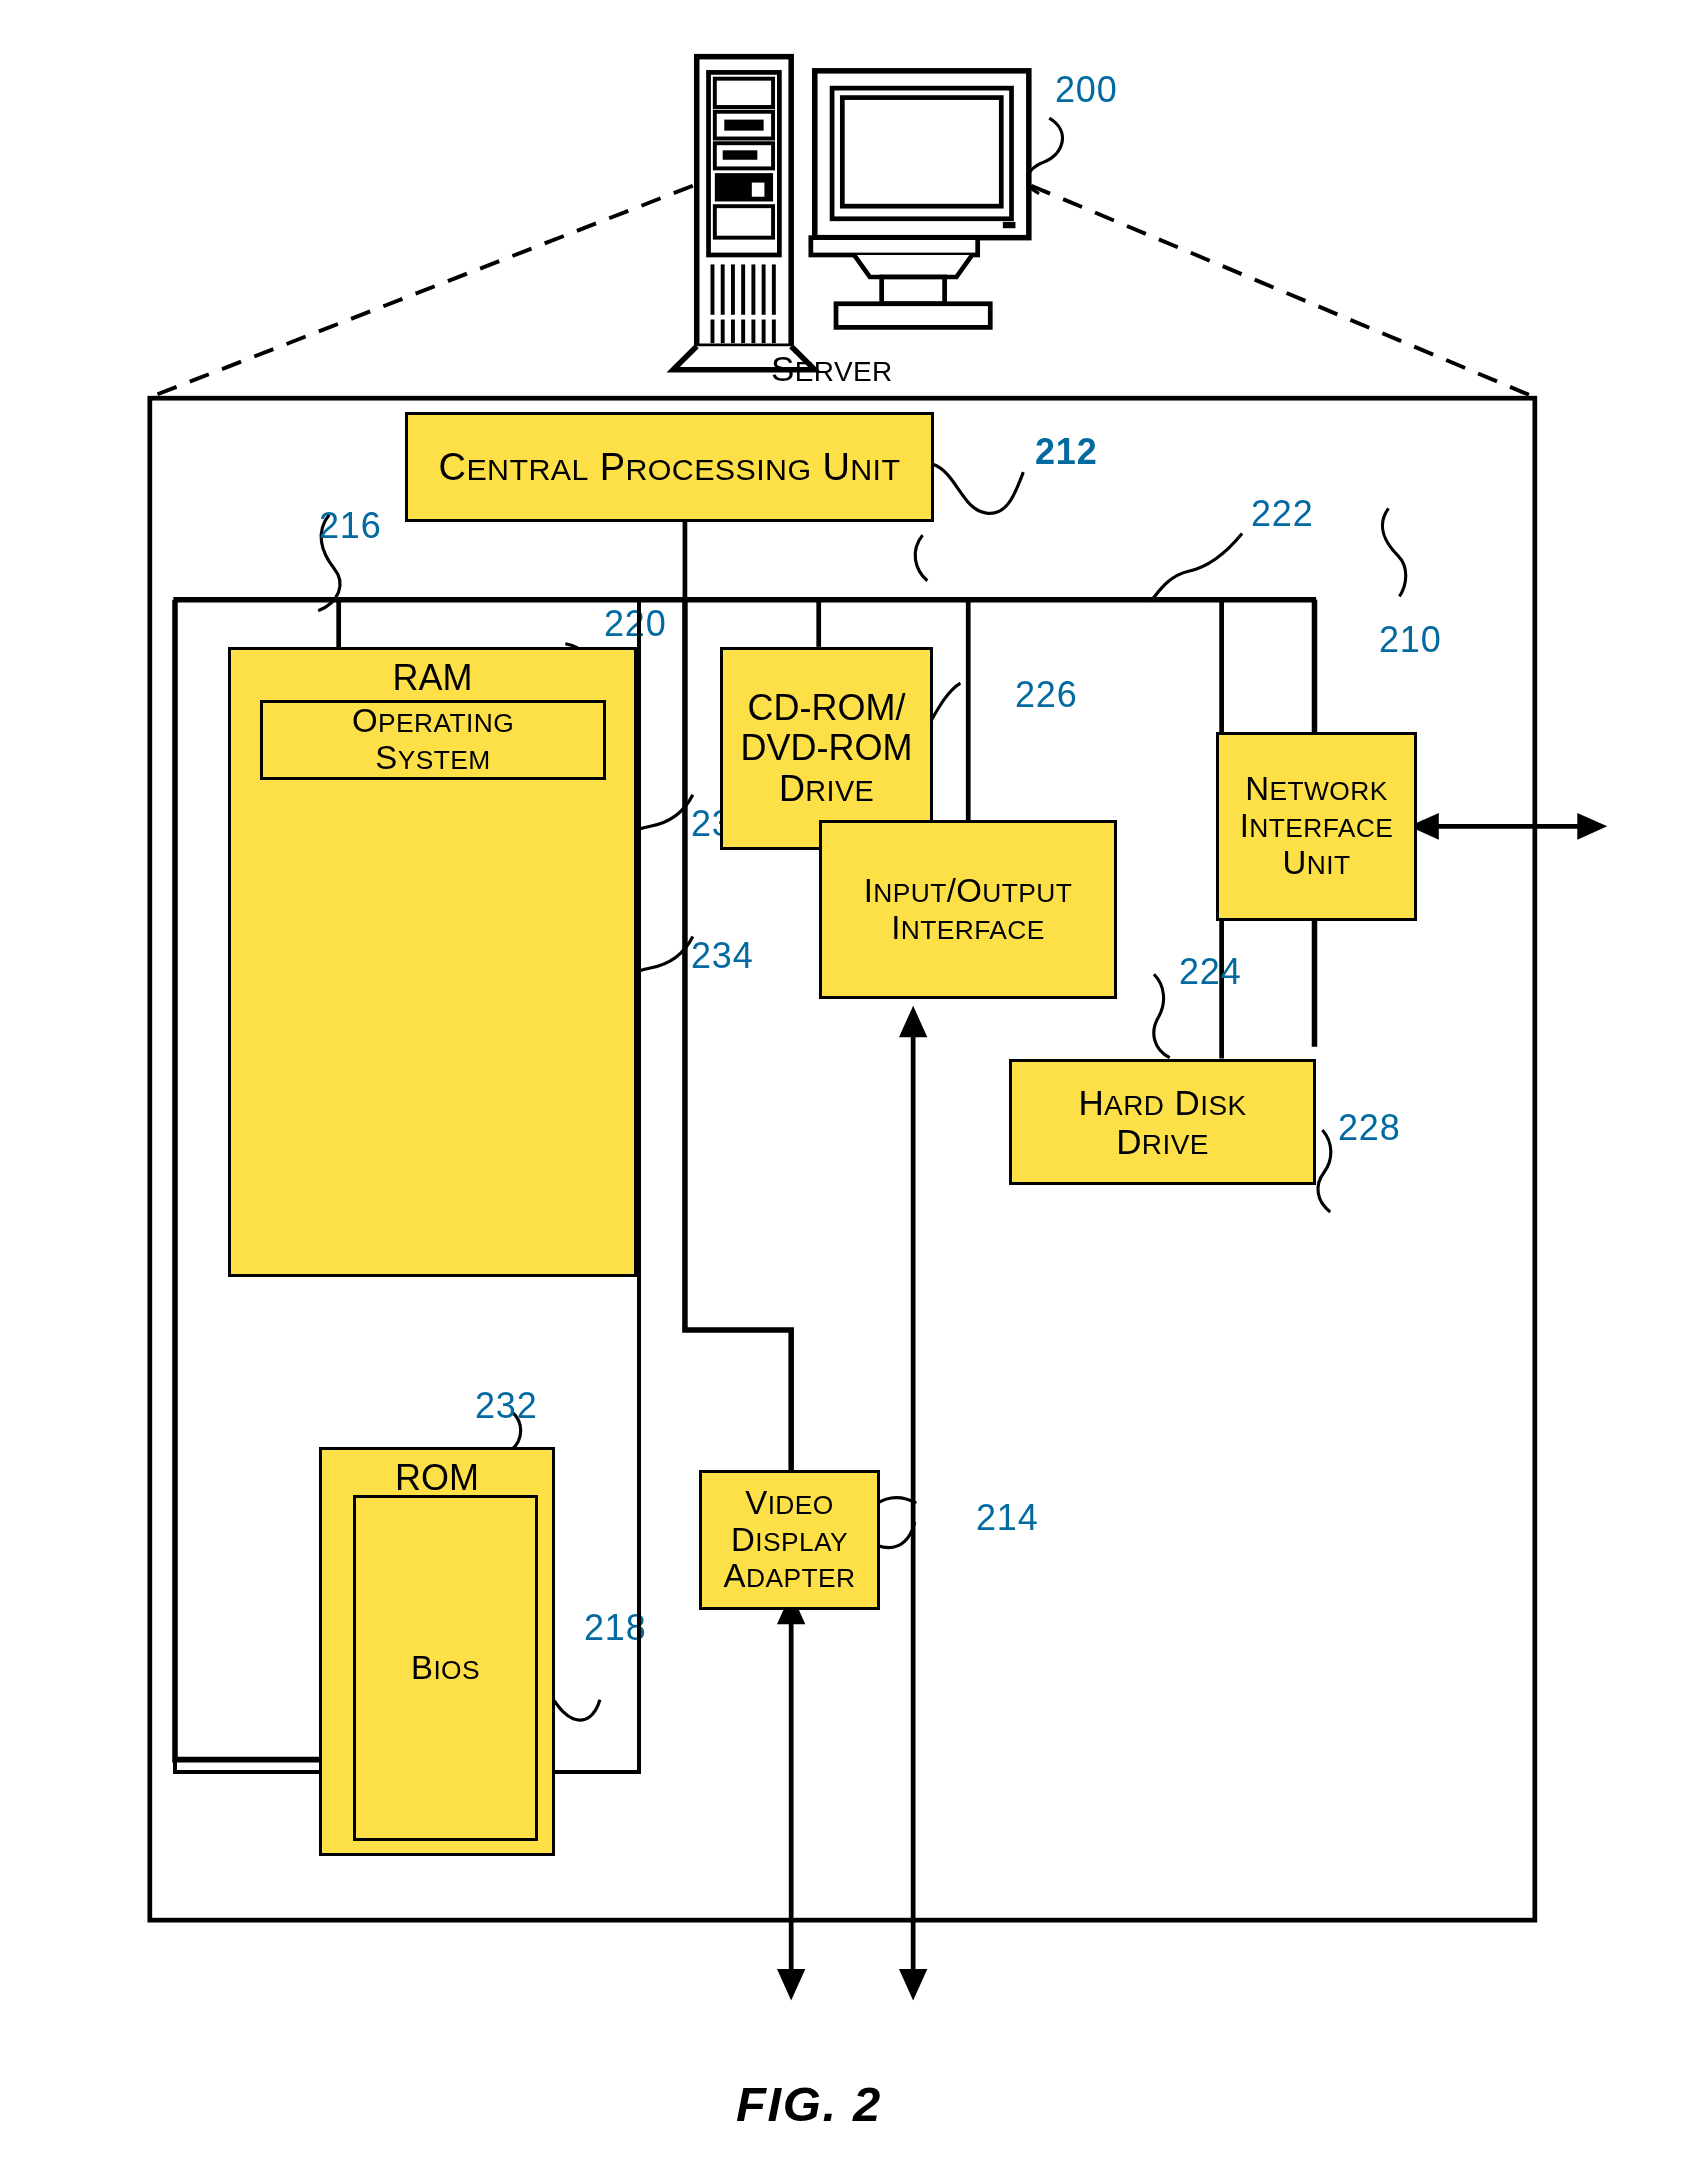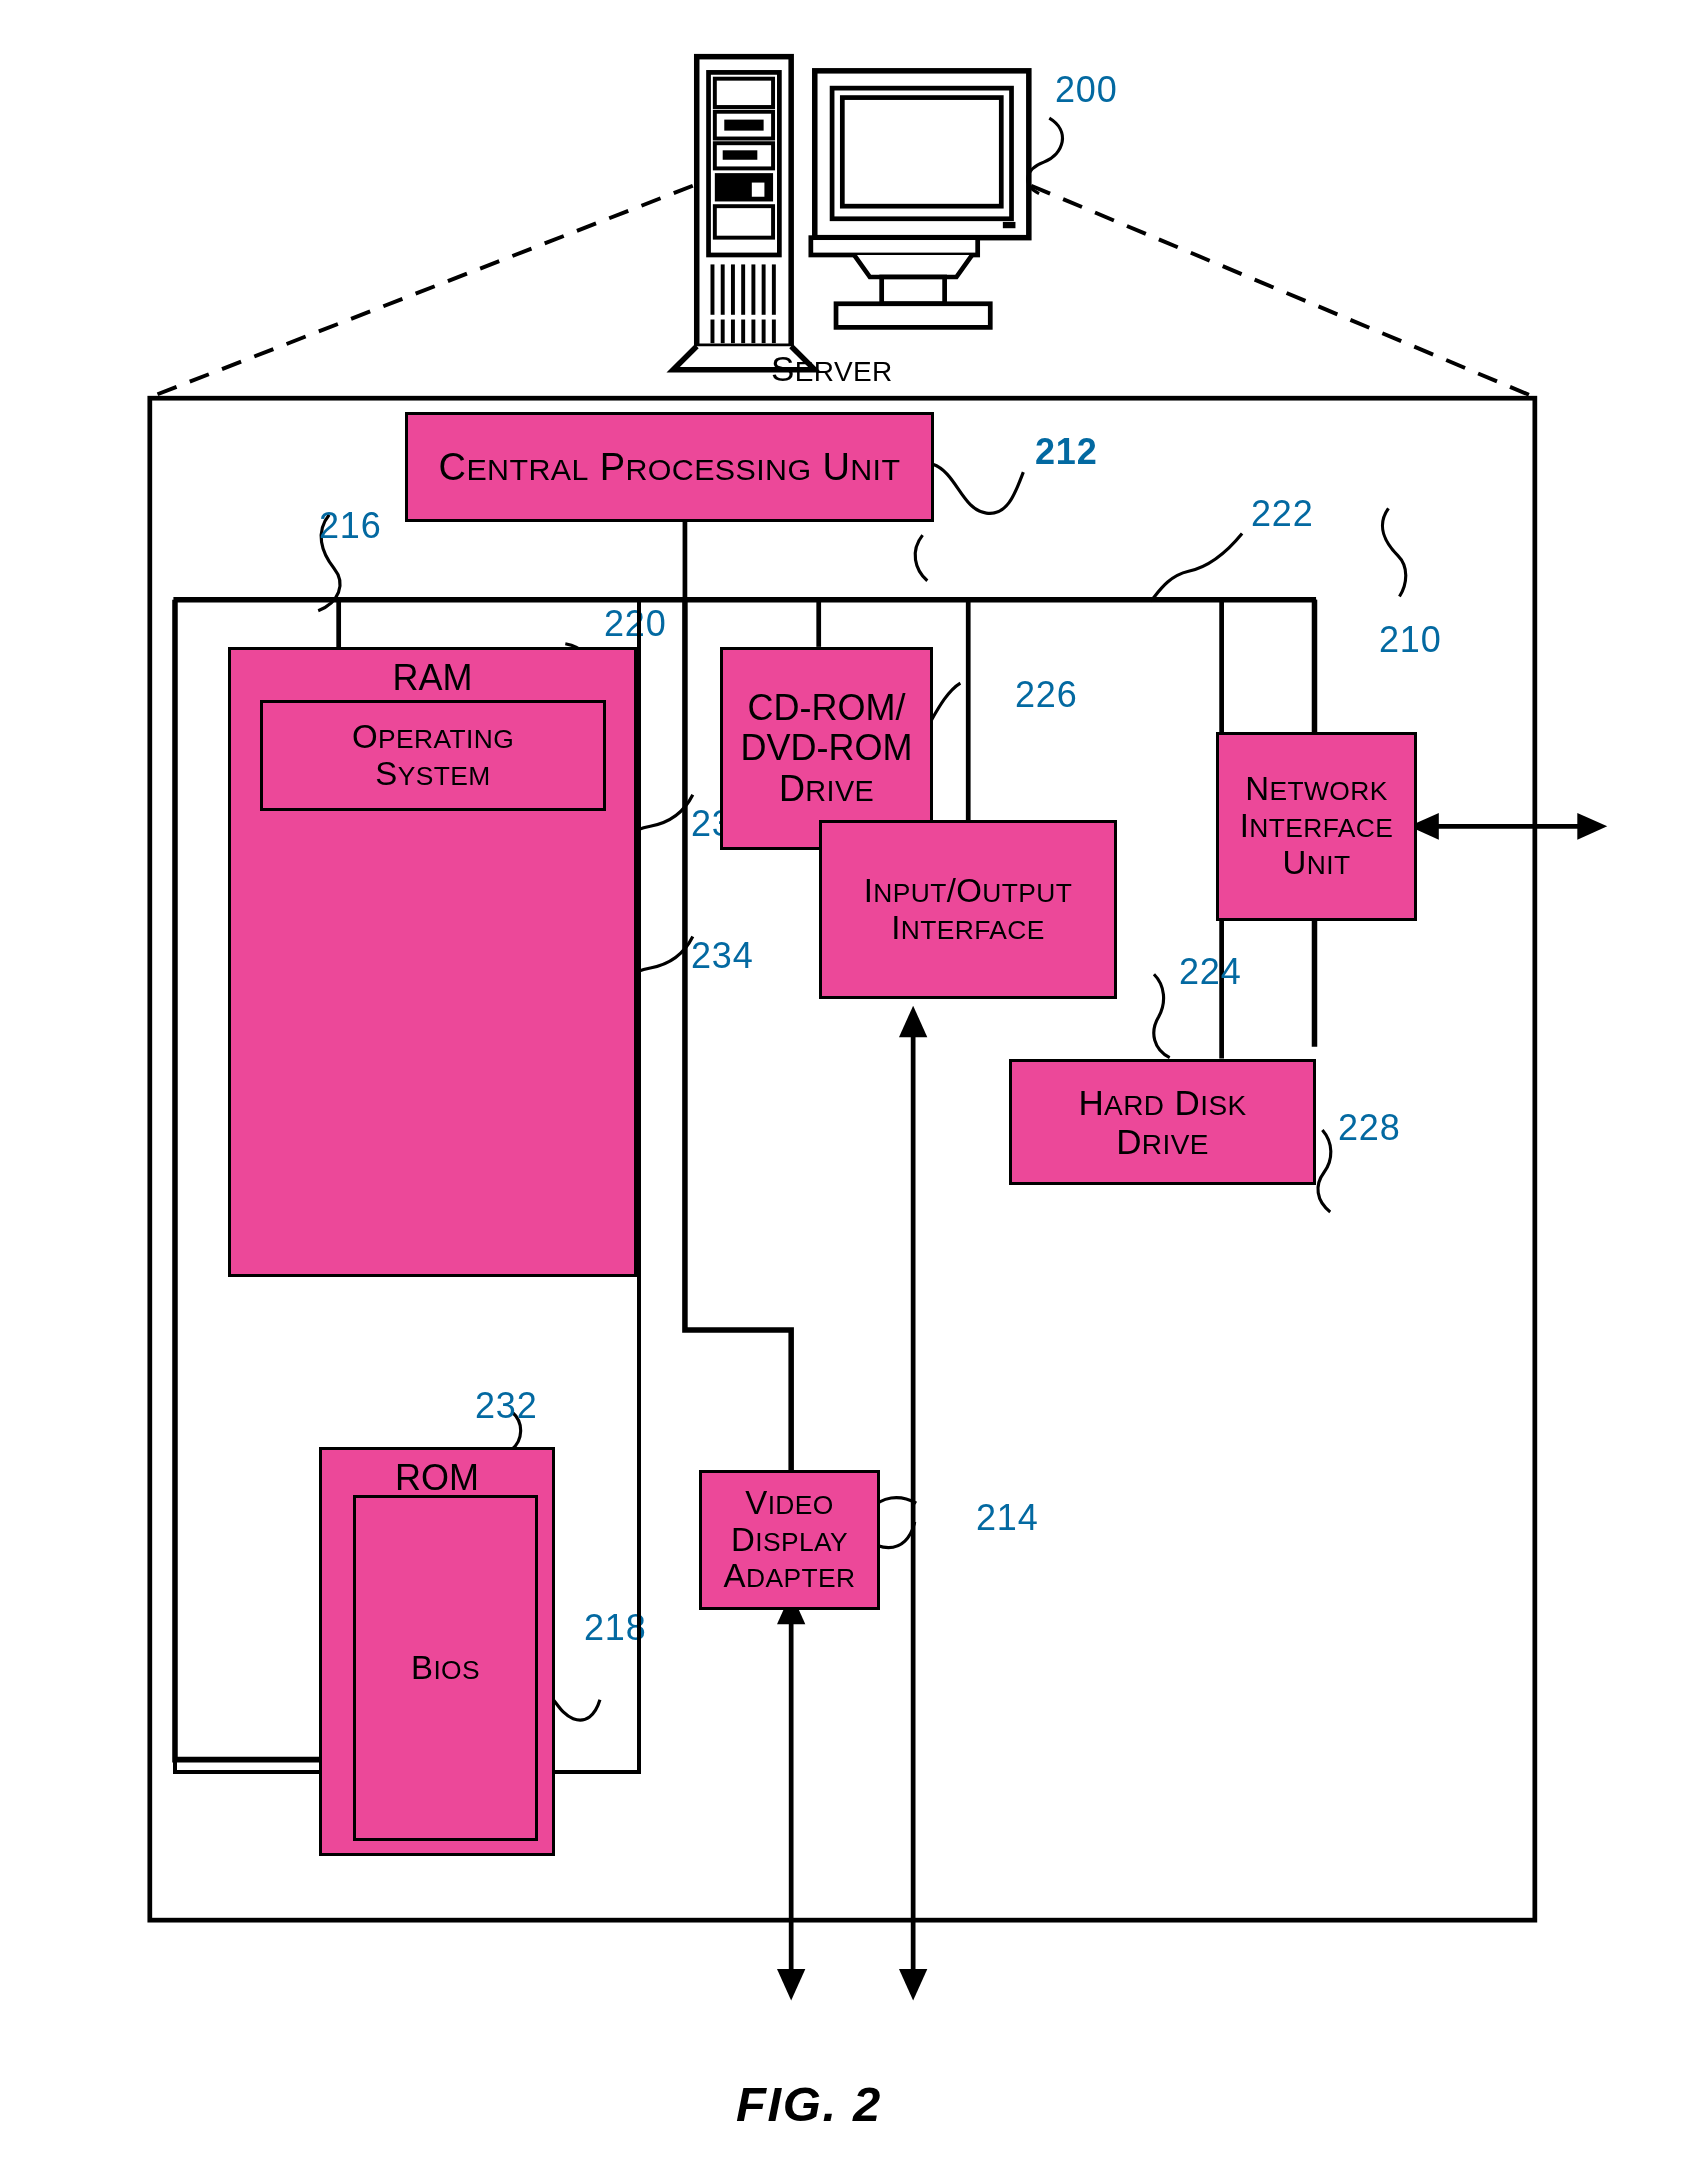--- a/index.html
+++ b/index.html
@@ -18,21 +18,21 @@
     position:absolute;
     left:0; top:0;
     width:1687px;
     height:2183px;
     pointer-events:none;
   }
   
   .box{
     position:absolute;
     border:3.9px solid #000;
-    background:#ec4899;
+    background:#fde047;
     box-sizing:border-box;
     display:flex;
     flex-direction:column;
     align-items:center;
     justify-content:center;
     text-align:center;
     line-height:1.12;
   }
   .box.topalign{
     justify-content:flex-start;
@@ -227,21 +227,21 @@
     <span class="sc">
       <span class="c0">C</span><span class="c1">ENTRAL</span>&nbsp;<span class="c0">P</span><span class="c1">ROCESSING</span>&nbsp;<span class="c0">U</span><span class="c1">NIT</span>
     </span>
 
   </div>
 
   <div class="box topalign" style="left:228px;top:647px;width:409px;height:630px;font-size:36px;">
     <span class="plain">RAM</span>
   </div>
 
-  <div class="box" style="left:260px;top:700px;width:346px;height:111px;font-size:33px;text-align:center;">
+  <div class="box" style="left:260px;top:700px;width:346px;height:80px;font-size:33px;text-align:center;">
     <span class="sc"><span class="c0">O</span><span class="c1">PERATING</span></span>
     <span class="sc"><span class="c0">S</span><span class="c1">YSTEM</span></span>
 
   </div>
 
 
 
   <div class="box" style="left:720px;top:647px;width:213px;height:203px;font-size:36px;">
     <span class="plain">CD-ROM/</span>
     <span class="plain">DVD-ROM</span>

